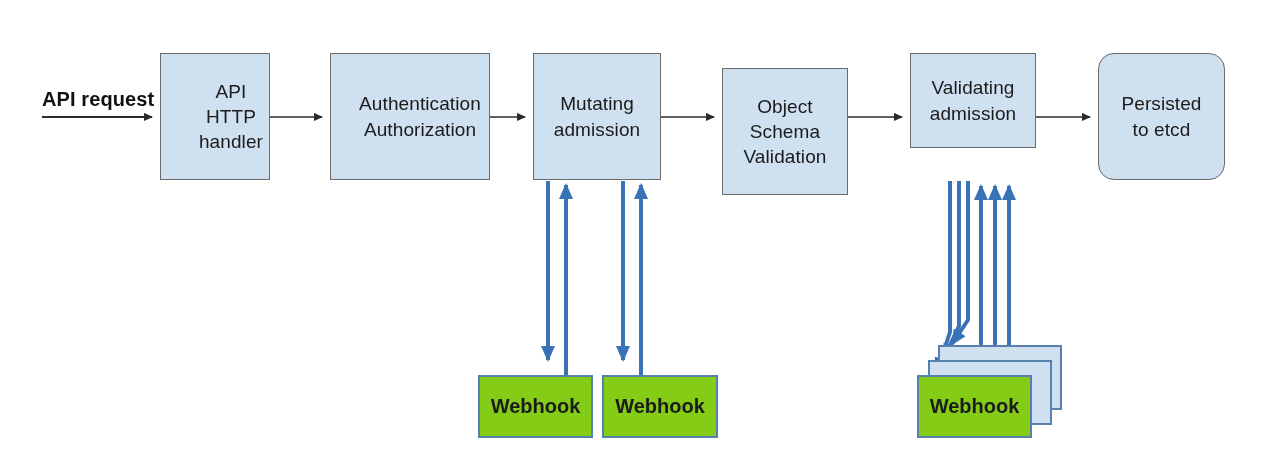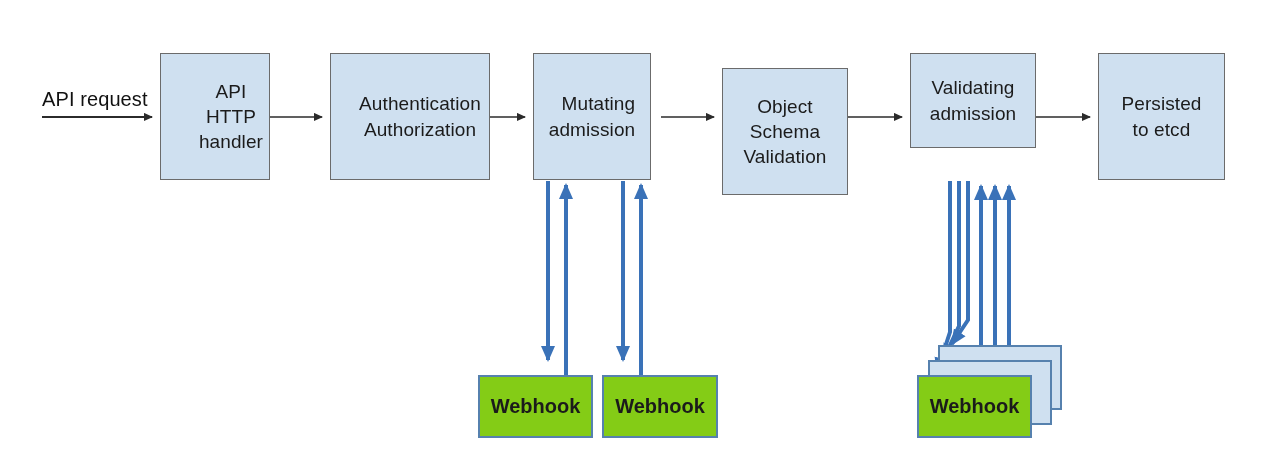--- a/index.html
+++ b/index.html
@@ -50,21 +50,21 @@
   }
   .webhook-ghost {
     position: absolute;
     box-sizing: border-box;
     background: #cfe0f0;
     border: 2px solid #5681ae;
   }
   .entry-label {
     position: absolute;
     font-size: 20px;
-    font-weight: normal;
+    font-weight: bold;
     color: #111111;
     letter-spacing: 0.1px;
     white-space: nowrap;
   }
   svg.overlay {
     position: absolute;
     left: 0; top: 0;
     width: 1278px;
     height: 476px;
     pointer-events: none;
@@ -145,31 +145,31 @@
 
   <div class="entry-label" style="left:42px; top:88px;">API request</div>
 
   <div class="node" style="left:160px; top:53px; width:110px; height:127px;padding-left:32px;">API
 HTTP
 handler</div>
 
   <div class="node" style="left:330px; top:53px; width:160px; height:127px;padding-left:20px;">Authentication
 Authorization</div>
 
-  <div class="node" style="left:533px; top:53px; width:118px; height:127px;text-align:right;">Mutating
+  <div class="node" style="left:533px; top:53px; width:128px; height:127px;">Mutating
 admission</div>
 
   <div class="node" style="left:722px; top:68px; width:126px; height:127px;">Object
 Schema
 Validation</div>
 
   <div class="node" style="left:910px; top:53px; width:126px; height:95px;">Validating
 admission</div>
 
-  <div class="node" style="left:1098px; top:53px; width:127px; height:127px;">Persisted
+  <div class="node" style="left:1098px; top:53px; width:127px; height:127px;border-radius:16px;">Persisted
 to etcd</div>
 
   <div class="webhook-ghost" style="left:938px; top:345px; width:124px; height:65px;"></div>
   <div class="webhook-ghost" style="left:928px; top:360px; width:124px; height:65px;"></div>
 
   <div class="webhook" style="left:478px; top:375px; width:115px; height:63px;">Webhook</div>
 
   <div class="webhook" style="left:602px; top:375px; width:116px; height:63px;">Webhook</div>
 
   <div class="webhook" style="left:917px; top:375px; width:115px; height:63px;">Webhook</div>

